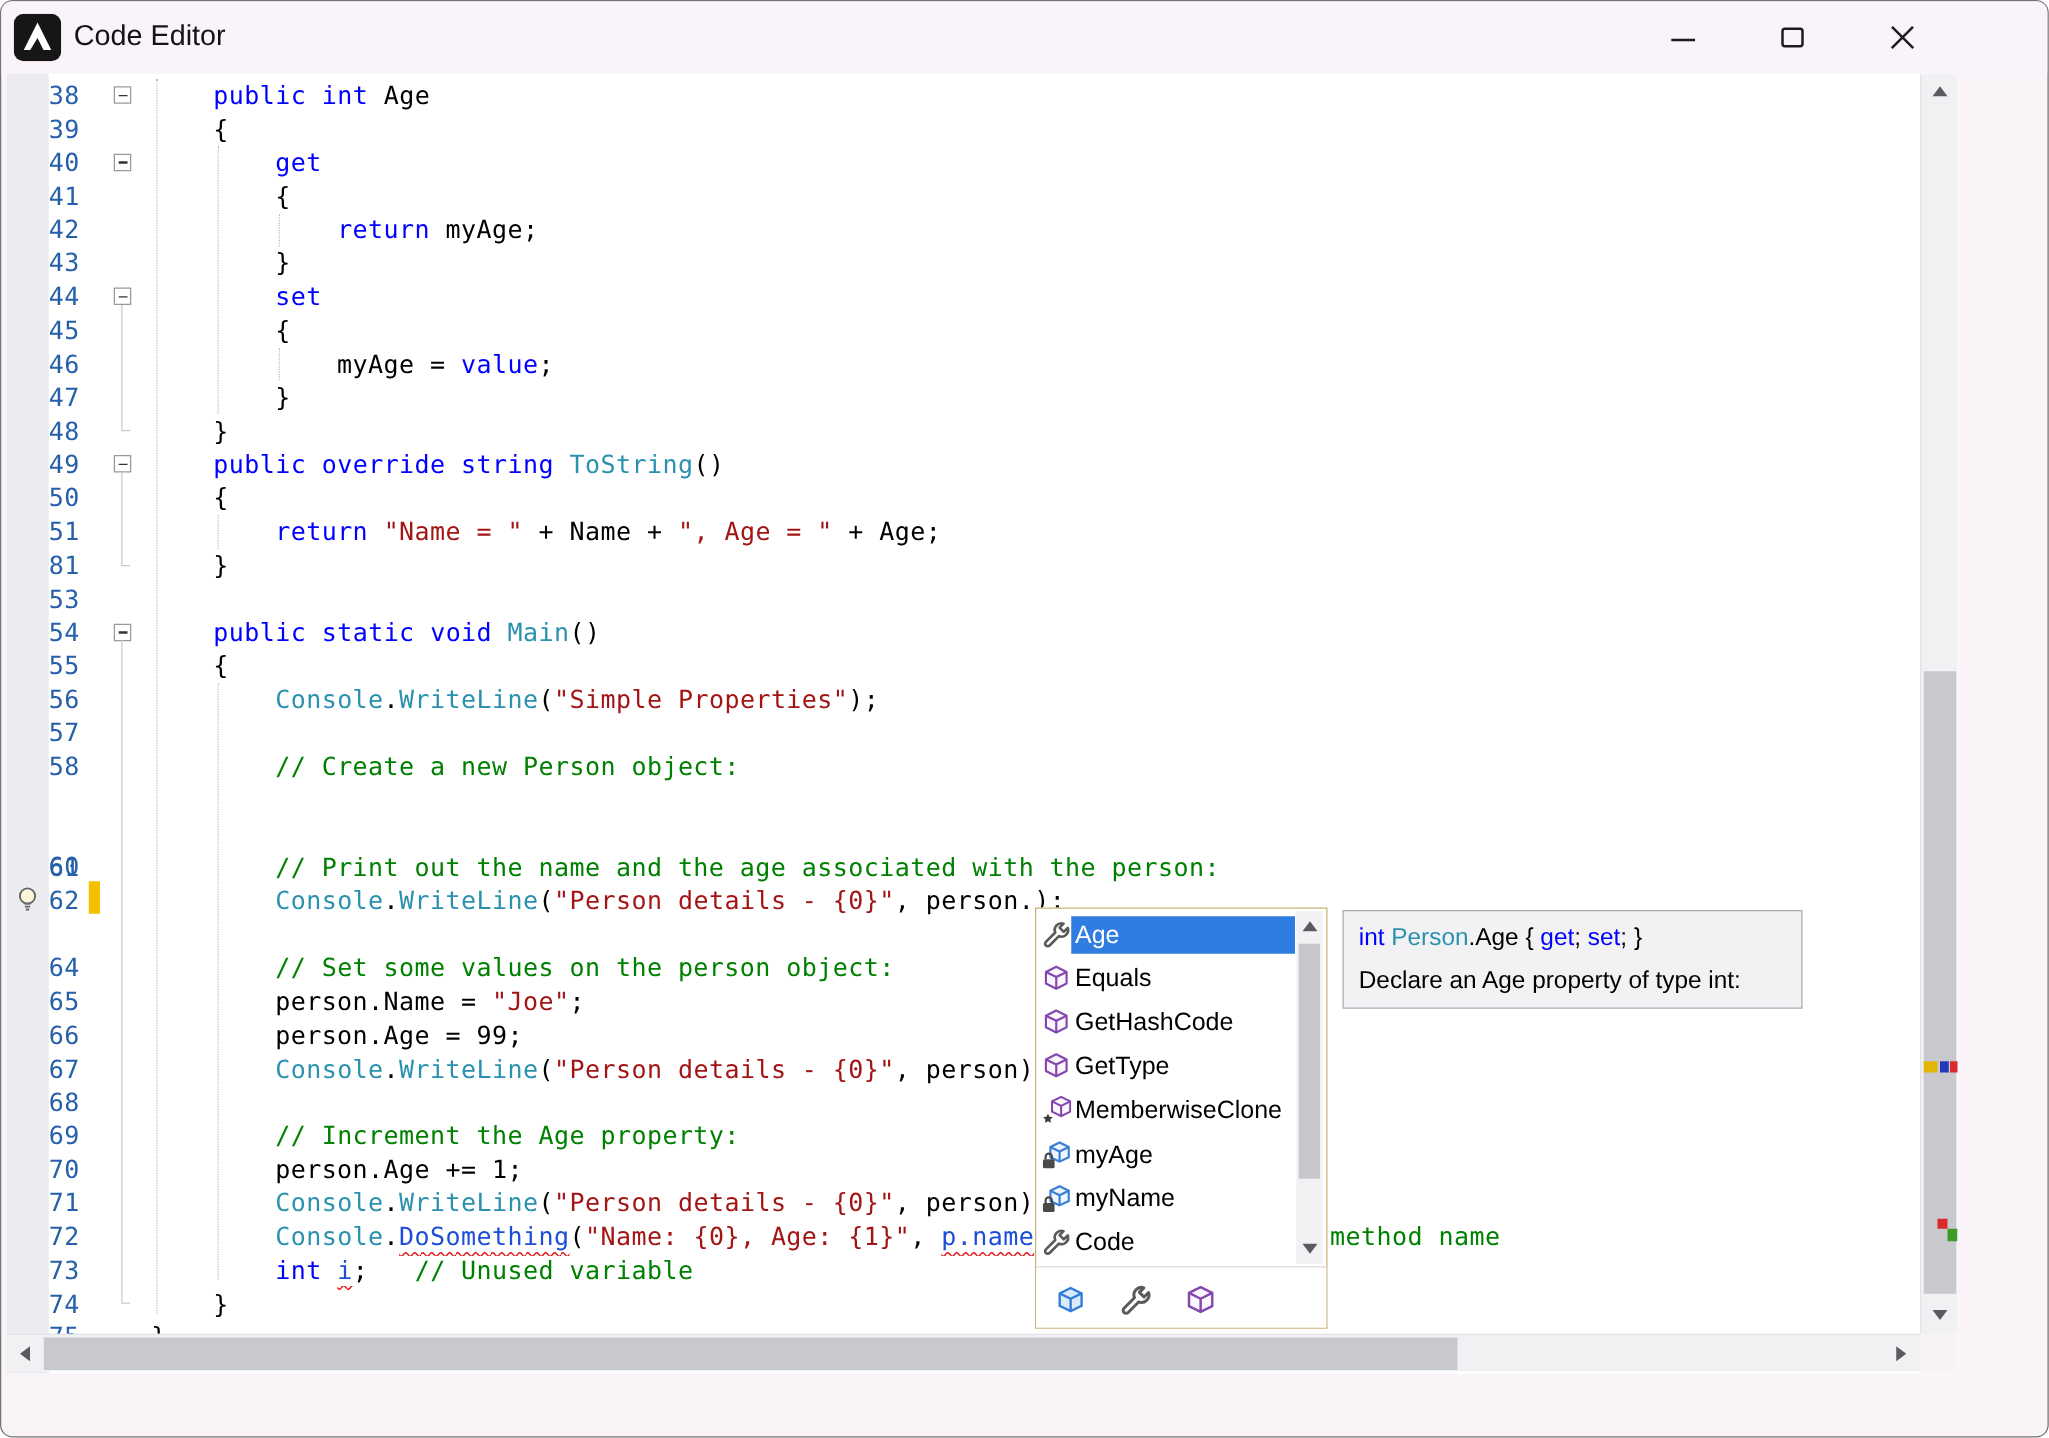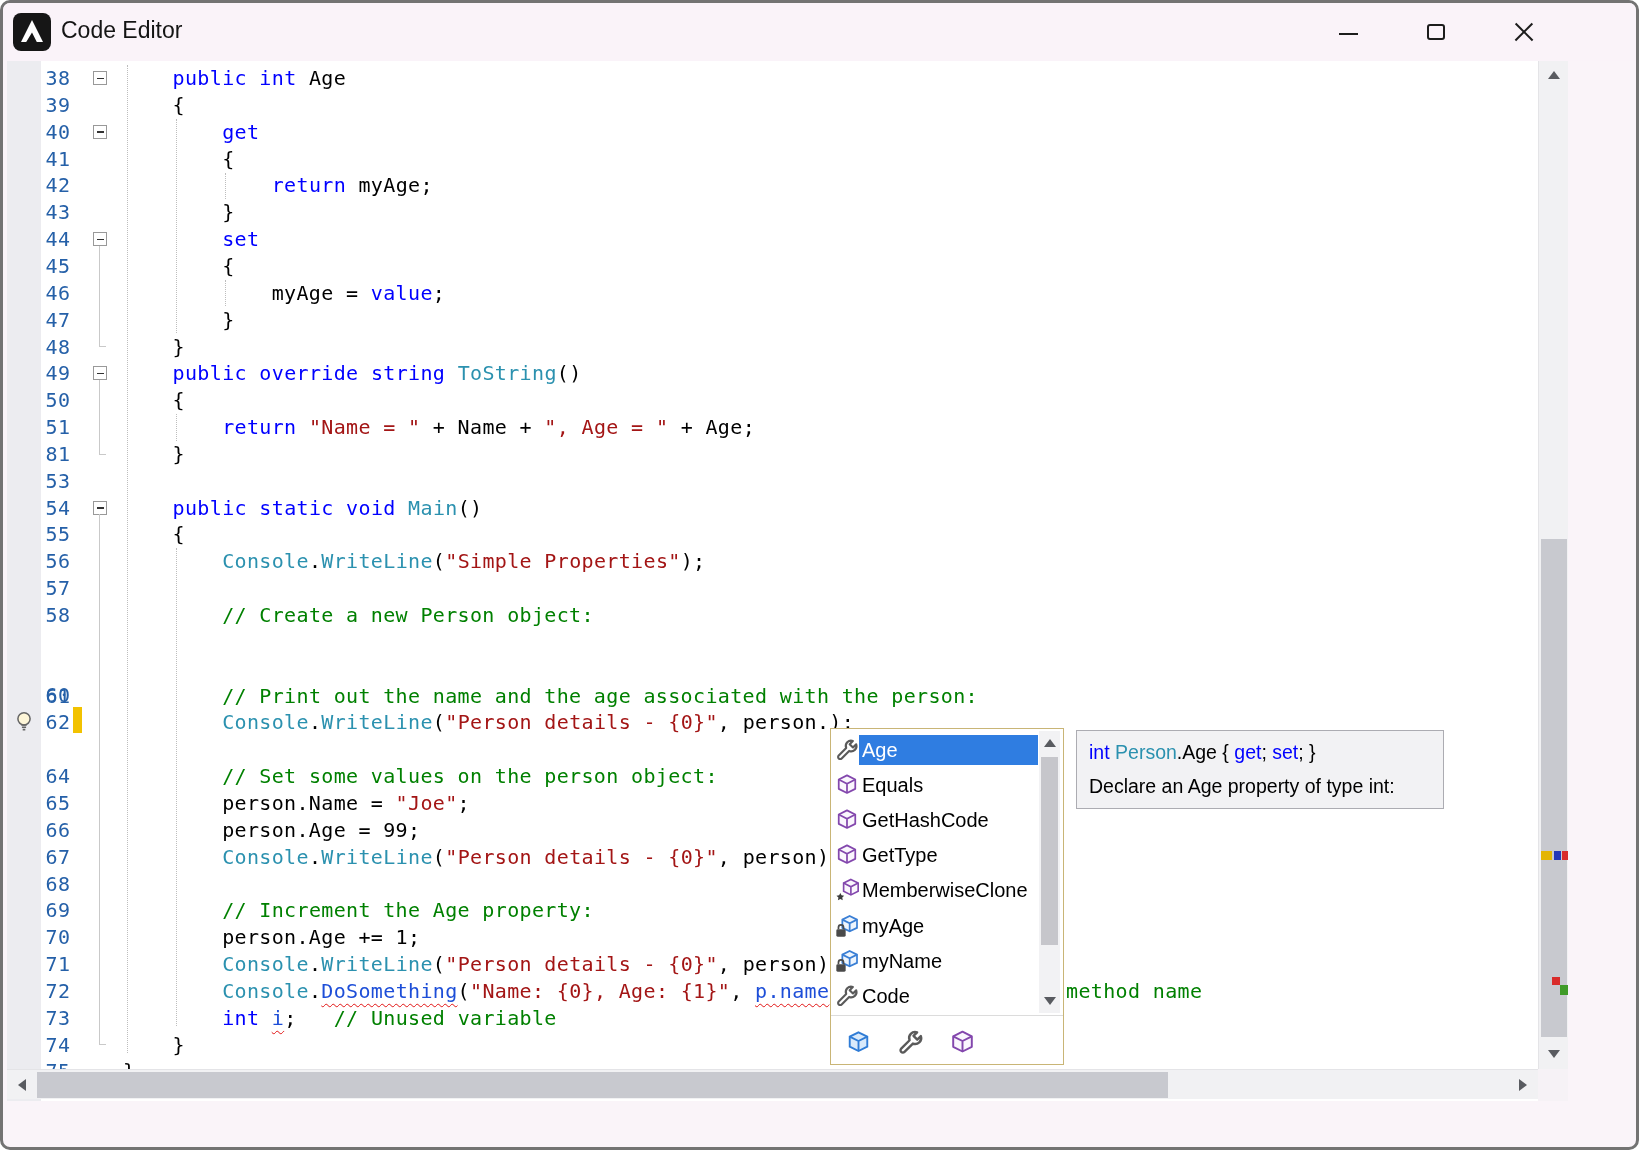--- a/index.html
+++ b/index.html
@@ -2,40 +2,40 @@
 <html style="--c-keyword: #0000ff; --c-type: #2b91af; --c-string: #a31515; --c-comment: #008000; --c-selection: #2f7de1; --c-error: #e21414; --c-line_number: #2560a8; --c-modified: #f2c200;"><head>
 <meta charset="utf-8">
 <style>
   :root{
     --c-keyword:#0000ff; --c-type:#2b91af; --c-string:#a31515; --c-comment:#008000;
     --c-selection:#2f7de1; --c-error:#e21414; --c-line_number:#2560a8; --c-modified:#f2c200;
   }
   *{margin:0;padding:0;box-sizing:border-box}
   html,body{width:1639px;height:1150px;background:#ffffff;font-family:"Liberation Sans",sans-serif}
   .window{position:absolute;left:0;top:0;width:1639px;height:1150px;background:#faf4f9;
-          border:3px solid #737373;border-radius:10px;overflow:hidden}
+          border:1px solid #737373;border-radius:10px;overflow:hidden}
   
   .titlebar{position:absolute;left:0;top:0;width:100%;height:58px;background:#faf3f9}
   .logo{position:absolute;left:10px;top:10px;width:38px;height:38px}
   .title{position:absolute;left:58px;top:14px;font-size:23px;color:#141414}
   .winbtn{position:absolute;top:7px;width:46px;height:44px;display:flex;align-items:center;justify-content:center}
   .btn-min{left:1322px}.btn-max{left:1410px}.btn-close{left:1498px}
   .glyph-min{width:19px;height:2.4px;background:#1c1c1c;margin-top:4px}
   .glyph-max{width:18px;height:16px;border:2.2px solid #1c1c1c;border-radius:3px}
   .glyph-close{position:relative;width:24px;height:22px}
   .glyph-close::before,.glyph-close::after{content:"";position:absolute;left:0;top:10px;width:24px;height:2.3px;background:#1c1c1c}
   .glyph-close::before{transform:rotate(45deg)}
   .glyph-close::after{transform:rotate(-45deg)}
   
   .editor{position:absolute;left:4px;top:58px;width:1561px;height:1040px;background:#fff;overflow:hidden;
           font-family:"DejaVu Sans Mono","Liberation Mono",monospace;font-size:20px;letter-spacing:0.35px;color:#000}
   .glyph-margin{position:absolute;left:0;top:0;width:34px;height:100%;background:#ececf0}
   .code-area{position:absolute;left:0;top:0;width:1531px;height:1040px}
   .code-line{position:absolute;left:0;width:100%;height:27px;line-height:27px;white-space:pre}
-  .line-number{position:absolute;left:34px;width:34px;text-align:center;color:var(--c-line_number)}
+  .line-number{position:absolute;left:34px;width:34px;text-align:left;color:var(--c-line_number)}
   .line-code{position:absolute;left:116px;top:0;height:27px}
   .fold-box{position:absolute;left:86px;top:6px;width:14px;height:14px;border:1px solid #999;background:#fff}
   .fold-box::after{content:"";position:absolute;left:2.5px;top:5.5px;width:7px;height:1.5px;background:#333}
   .indent-guide{position:absolute;width:0;border-left:1px dotted #bdbdbd}
   .fold-line{position:absolute;width:0;border-left:1px solid #c9c9c9}
   .fold-tick{position:absolute;width:7px;height:0;border-top:1px solid #c9c9c9}
   .tk-kw{color:var(--c-keyword)} .tk-typ{color:var(--c-type)} .tk-str{color:var(--c-string)}
   .tk-com{color:var(--c-comment)} .tk-pln{color:#000}
   .tk-sq{color:#1d4ed8;text-decoration-line:underline;text-decoration-style:wavy;
          text-decoration-color:var(--c-error);text-decoration-thickness:1.4px;text-underline-offset:5px}

